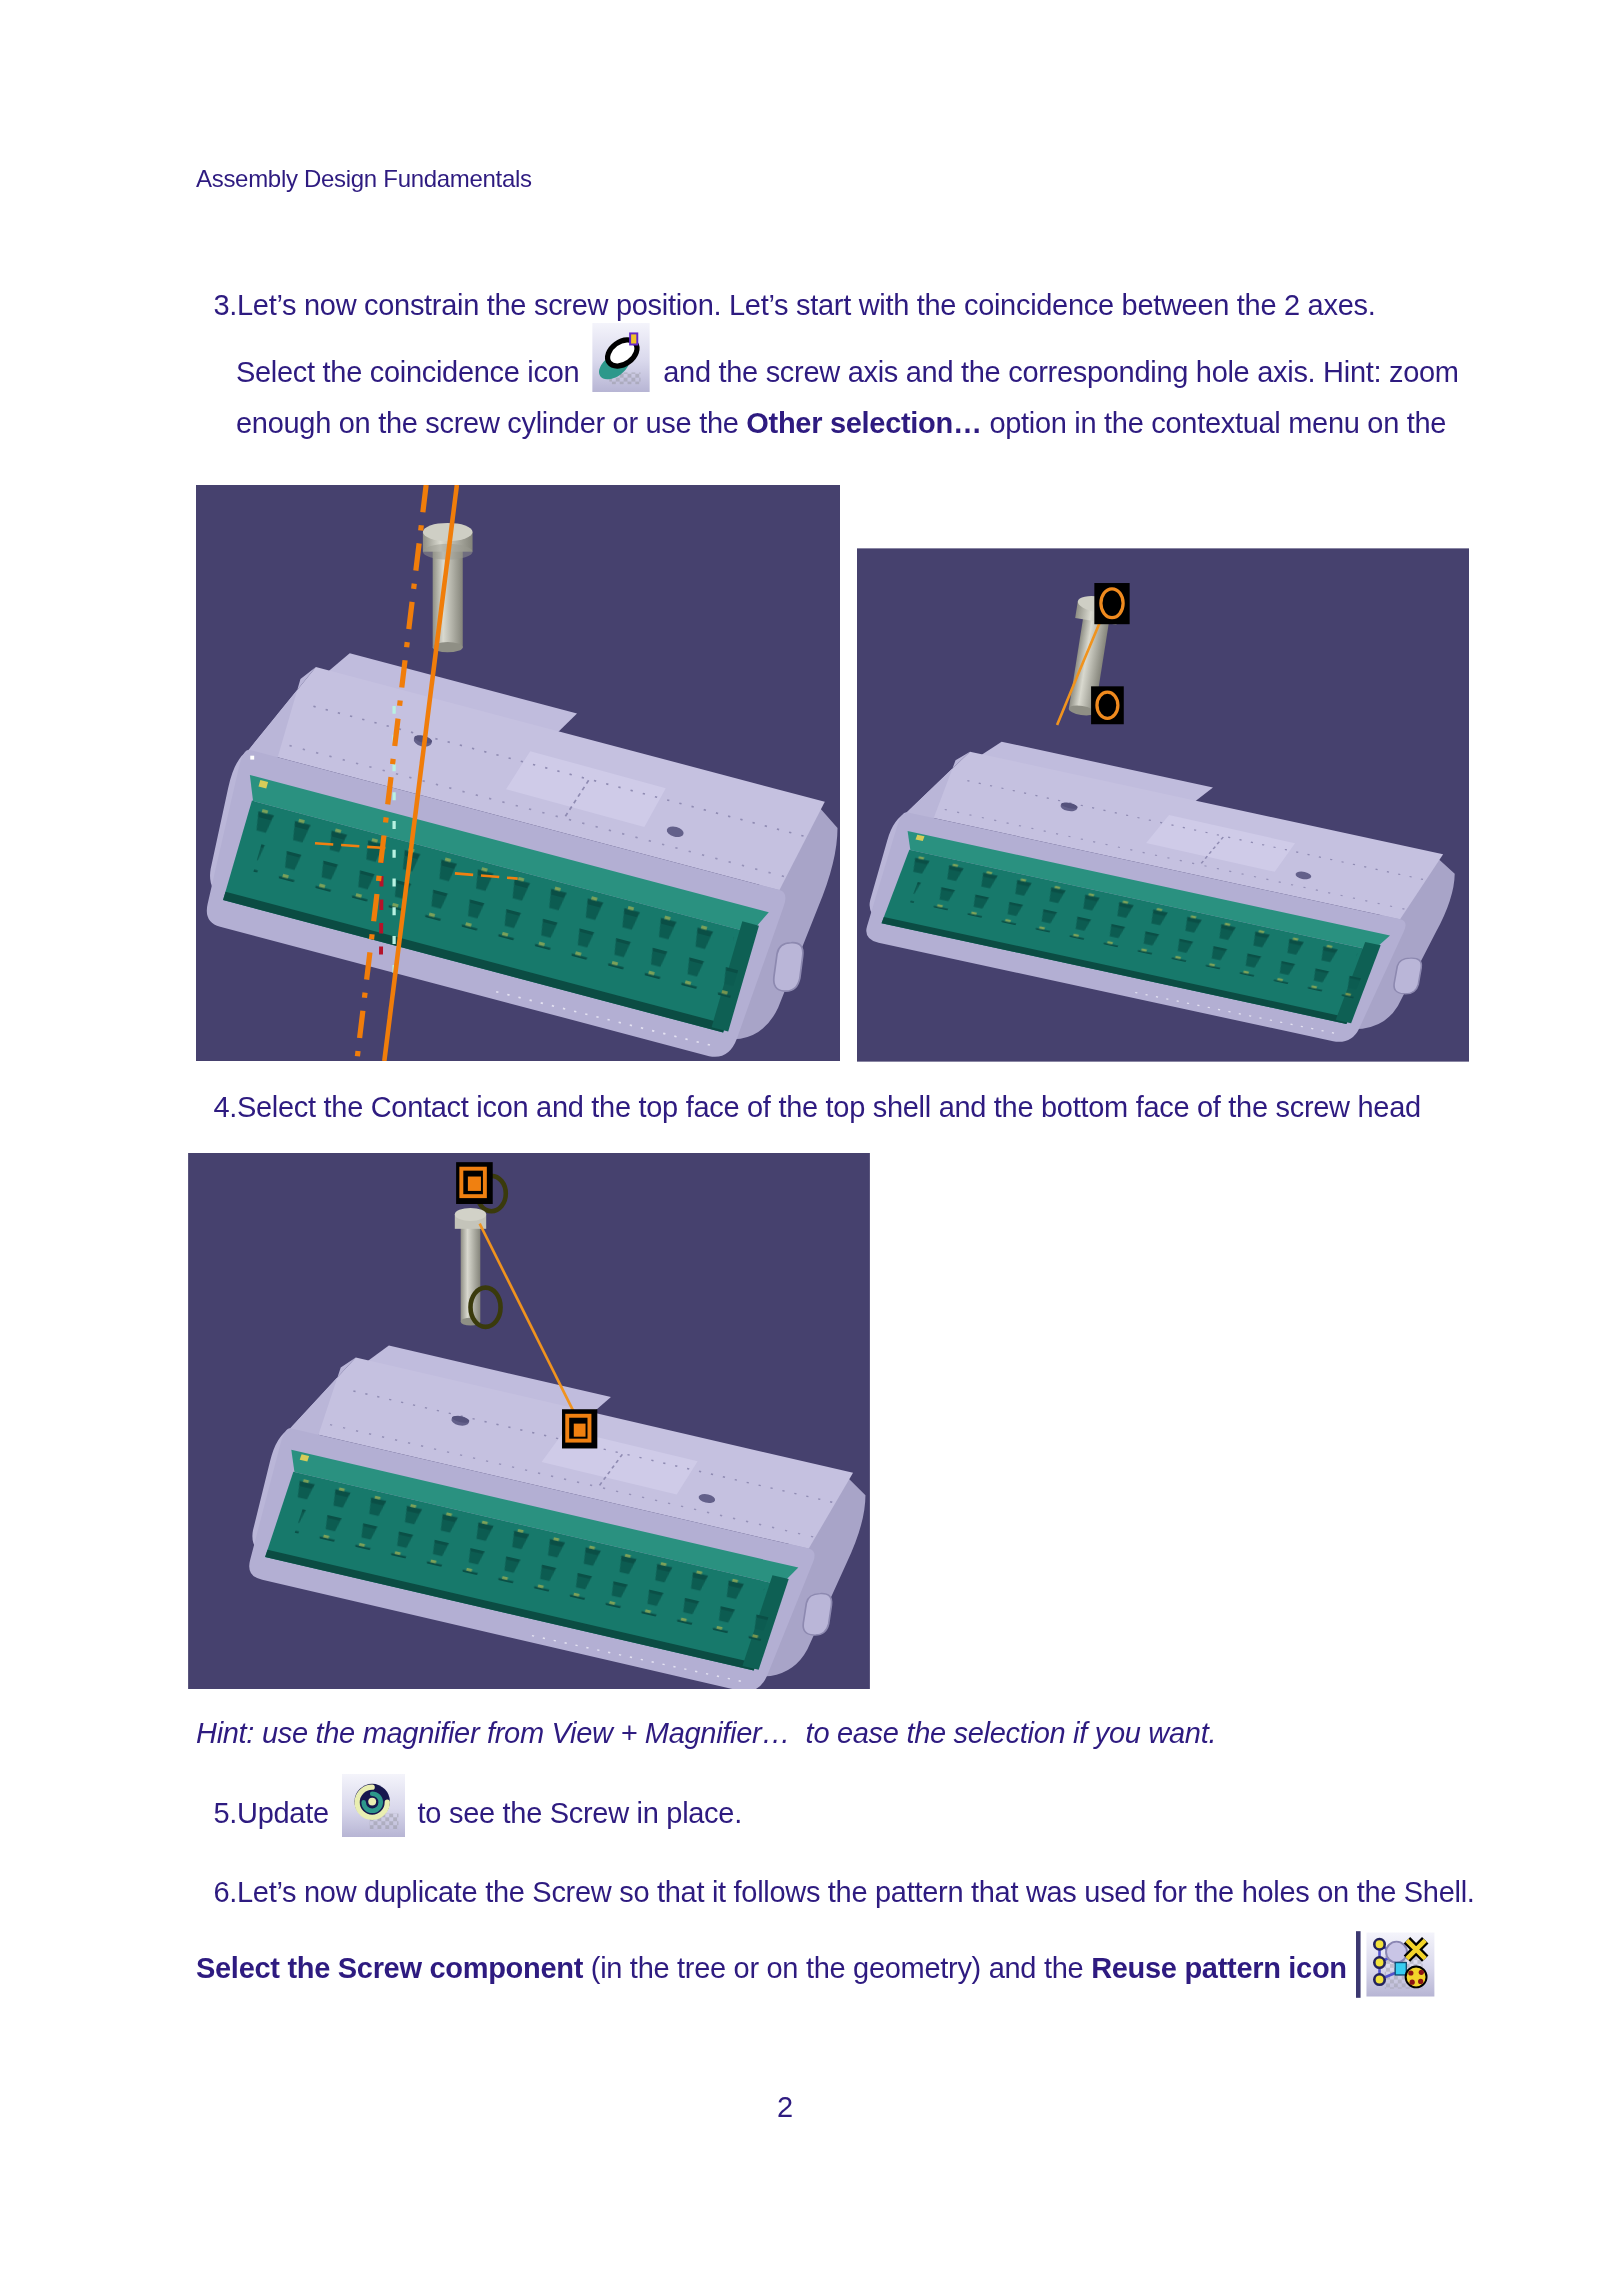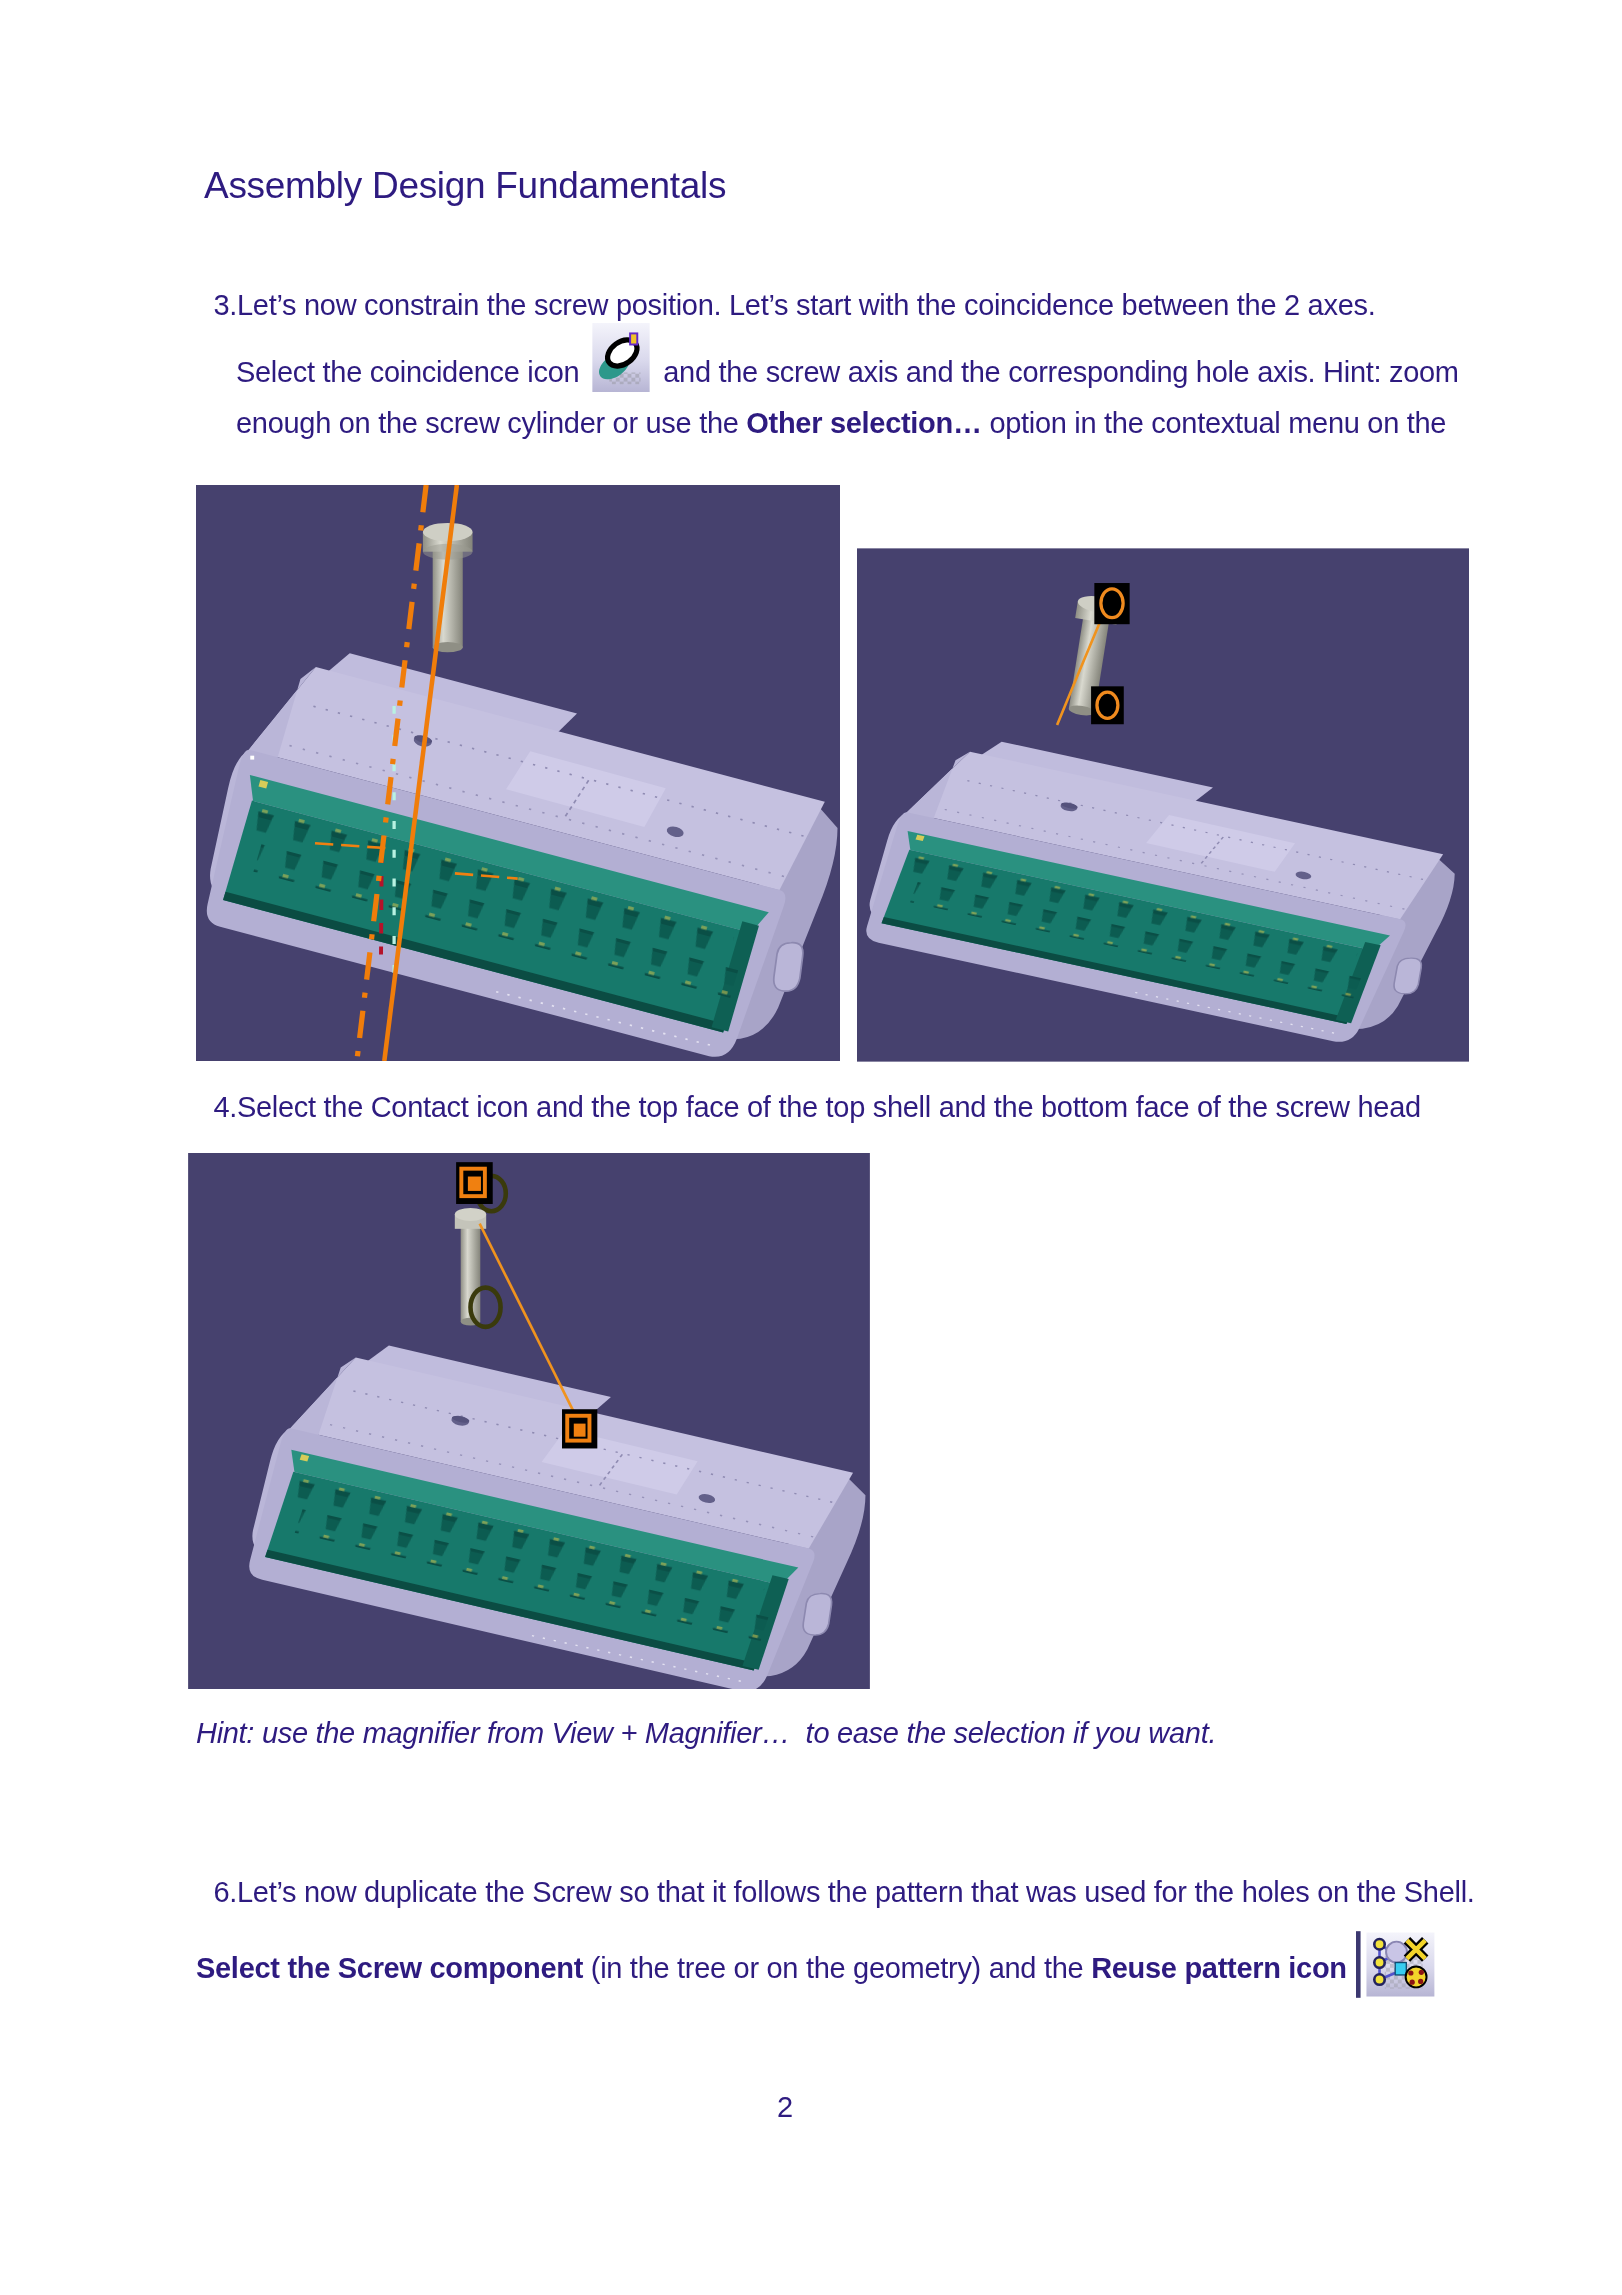--- a/index.html
+++ b/index.html
@@ -3,21 +3,21 @@
 <meta charset="utf-8">
 <style>
   html,body{margin:0;padding:0;background:#e8e8e8;}
   .page{position:relative;width:1622px;height:2295px;background:#ffffff;overflow:hidden;
         font-family:"Liberation Sans",sans-serif;color:#2e1b80;}
   .para{position:absolute;font-size:29px;line-height:41px;letter-spacing:-0.3px;}
   .nowrap{white-space:nowrap;text-align:right;}
   .prewrap{white-space:pre-wrap;}
   .num{display:inline-block;width:41px;}
   .header{position:absolute;left:196px;top:165px;width:1196px;display:flex;
-          font-size:37px;letter-spacing:-0.3px;margin-left:8px;}
+          font-size:24px;letter-spacing:-0.3px;}
   .dline{white-space:pre;}
   b{font-weight:bold;margin-top:16px;}
   .icon-inline{display:inline-block;margin:0 5.2px;}
   .fig{position:absolute;}
   .fig svg{display:block;}
   .footer{position:absolute;left:196px;top:2091px;width:1178px;text-align:center;
           font-size:29px;}
 </style>
 </head>
 <body>
@@ -160,20 +160,28 @@
       <g>
         <rect x="572" y="392" width="54" height="60" fill="#000000"></rect>
         <rect x="580" y="402" width="34" height="38" fill="none" stroke="#f08010" stroke-width="6"></rect>
         <rect x="590" y="414" width="18" height="20" fill="#f08010"></rect>
       </g>
     </svg>
   </div>
 
   <div class="para nowrap" style="left:196px;top:1713px;font-style:italic;"><span class="prewrap">Hint: use the magnifier from View + Magnifier…  to ease the selection if you want.</span></div>
 
+  <div class="para nowrap prewrap" style="left:196px;top:1774px;"><span class="num">5.</span><span>Update </span><span class="icon-inline" style="vertical-align:-14.4px"><svg width="63" height="63" viewBox="0 0 96 96">
+          <rect width="96" height="96" fill="url(#btnGrad)"></rect>
+          <rect x="42" y="60" width="44" height="24" fill="url(#checker)" opacity="0.55"></rect>
+          <circle cx="46" cy="42" r="27" fill="#17174e"></circle>
+          <path d="M46,20 a23,23 0 1 0 23,23" fill="none" stroke="#e9eeb2" stroke-width="8" stroke-linecap="round"></path>
+          <path d="M46,30 a13,13 0 1 1 -13,13" fill="none" stroke="#2d988b" stroke-width="7" stroke-linecap="round"></path>
+          <circle cx="46" cy="42" r="6" fill="#e9eeb2"></circle>
+        </svg></span><span> to see the Screw in place.</span></div>
 
   <div class="para nowrap" style="left:196px;top:1872px;"><span class="num">6.</span><span>Let’s now duplicate the Screw so that it follows the pattern that was used for the holes on the Shell.</span></div>
 
   <div class="para nowrap prewrap" style="left:196px;top:1931px;"><b>Select the Screw component</b><span> (in the tree or on the geometry) and the </span><b>Reuse pattern icon</b><span class="icon-inline" style="vertical-align:-19.6px;margin-left:9.2px"><svg width="81" height="67" viewBox="0 0 124 102">
           <rect x="0" y="0" width="7" height="102" fill="#3c3870"></rect>
           <rect x="16" y="2" width="104" height="98" fill="url(#btnGrad)"></rect>
           <g transform="translate(22,8)">
             <rect x="22" y="28" width="58" height="52" fill="url(#checker)" opacity="0.45"></rect>
             <line x1="14" y1="12" x2="14" y2="66" stroke="#5353cc" stroke-width="4"></line>
             <line x1="14" y1="12" x2="38" y2="28" stroke="#5353cc" stroke-width="4"></line>

